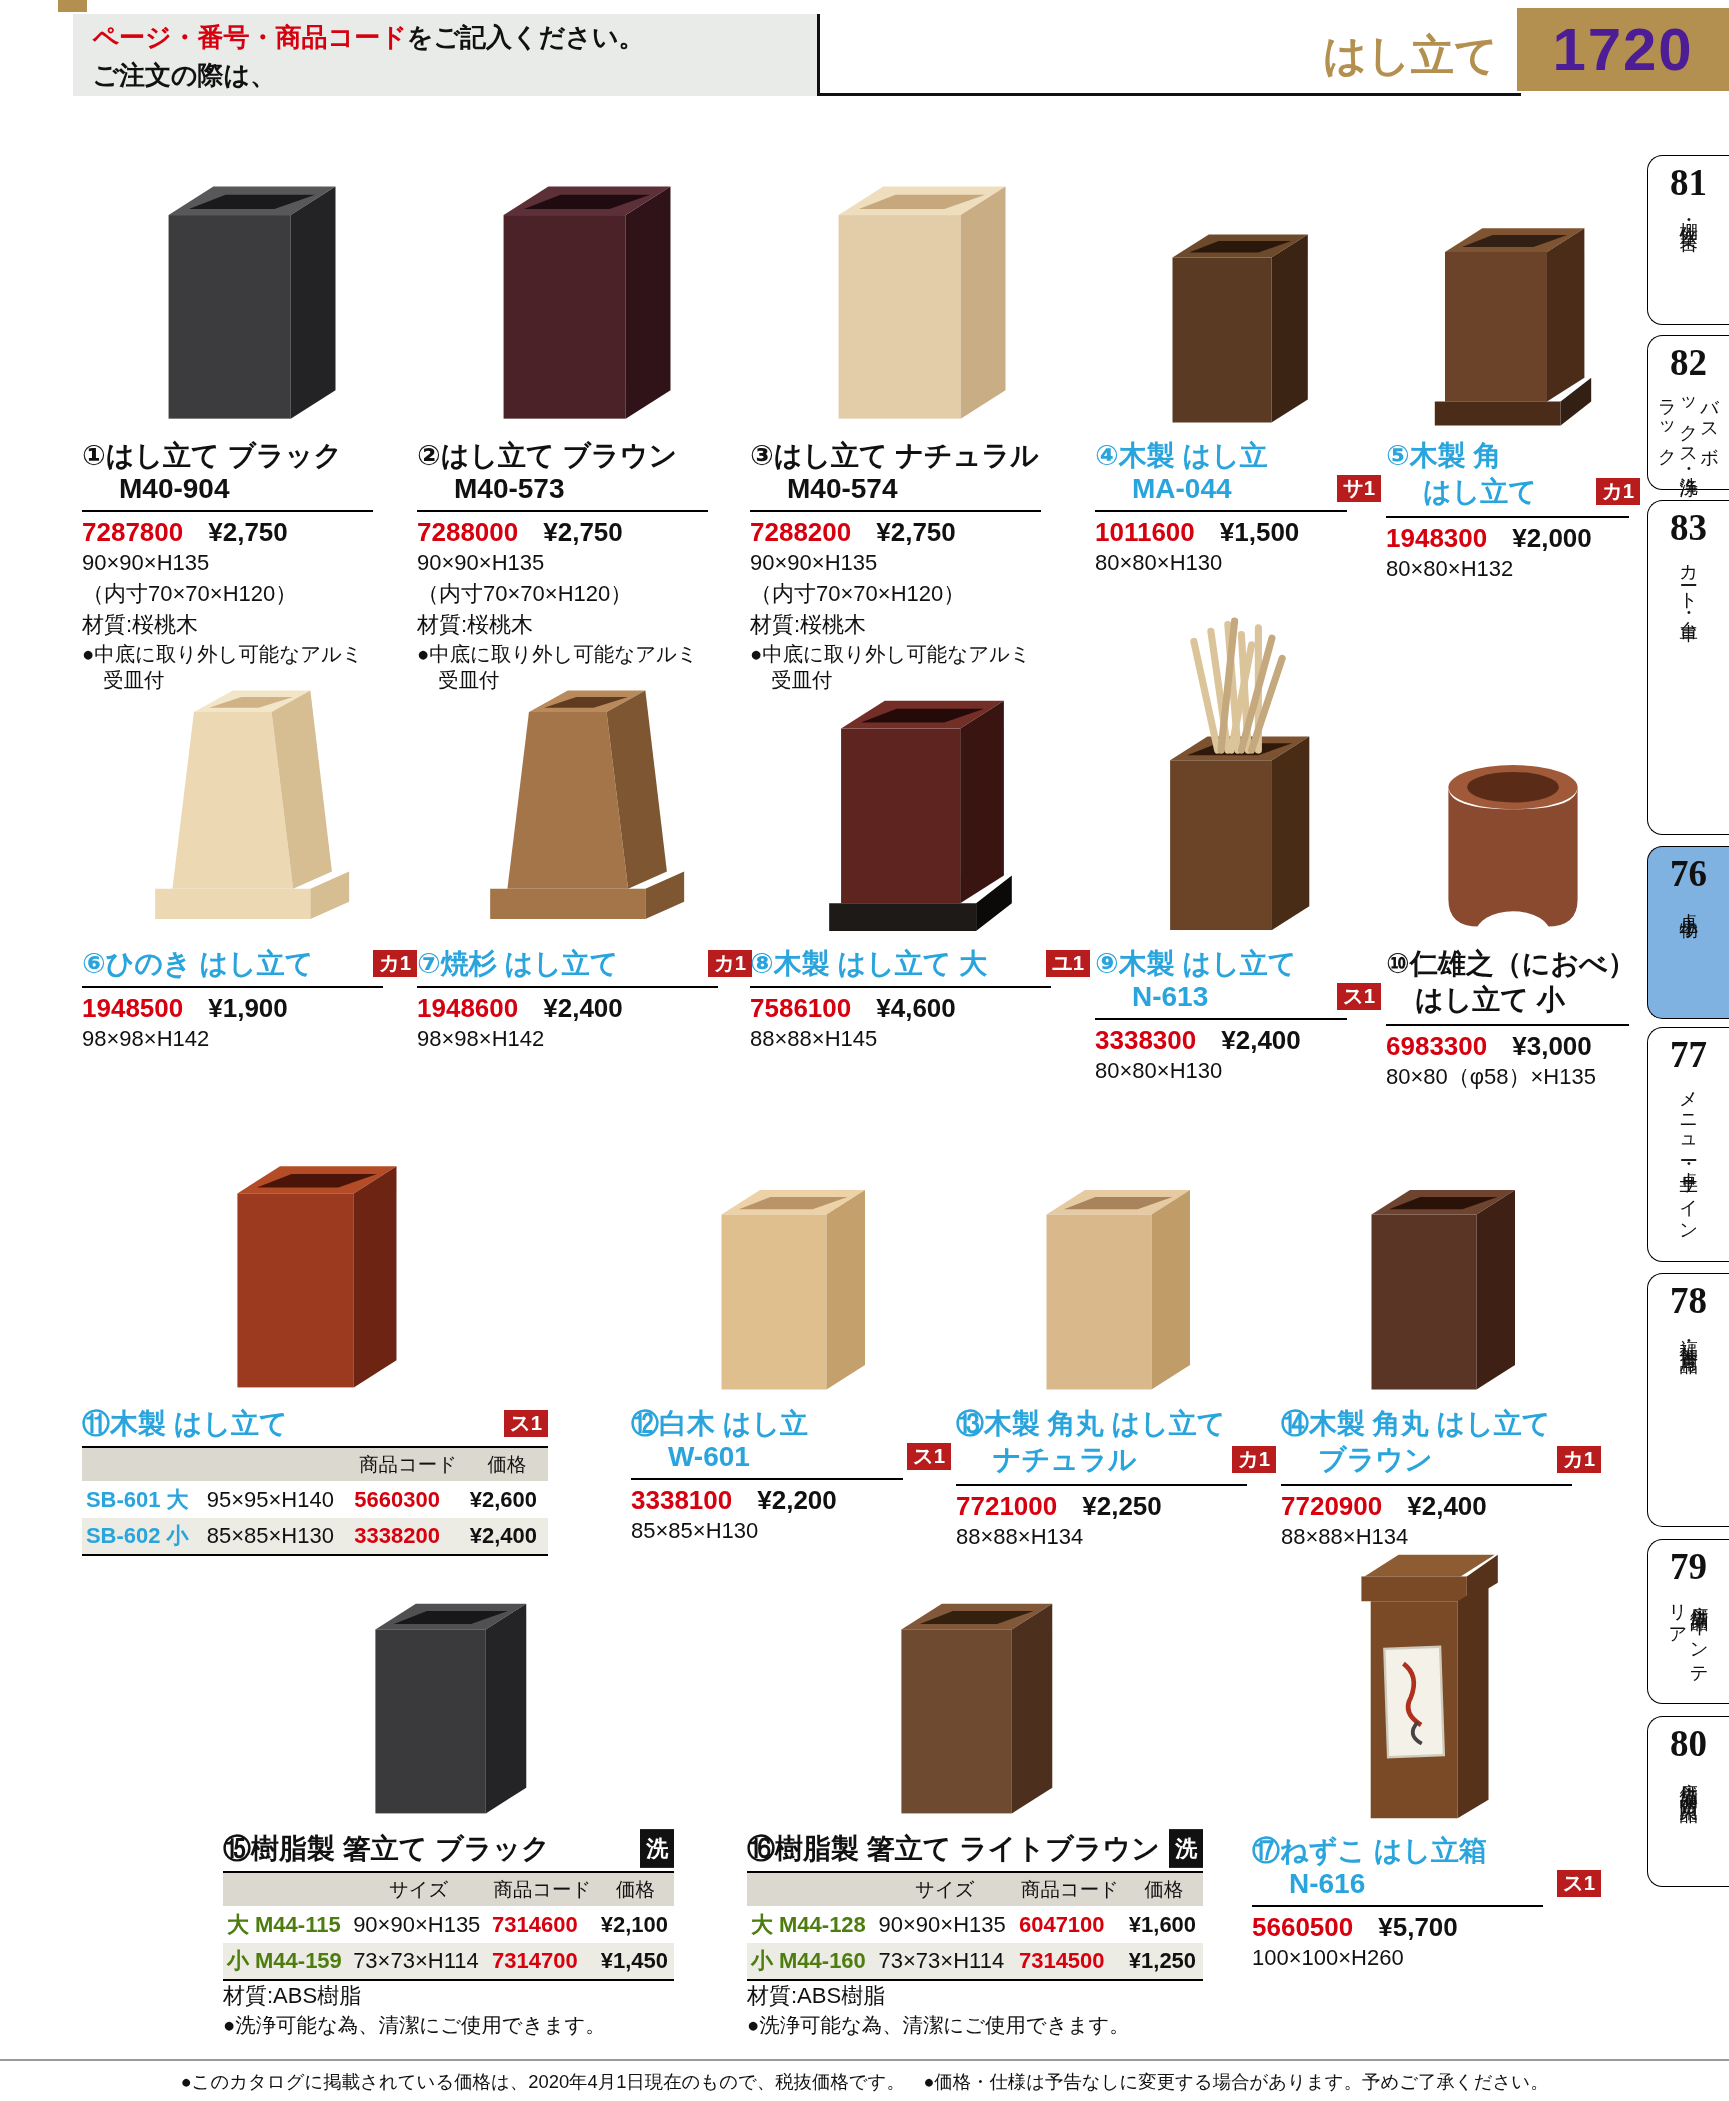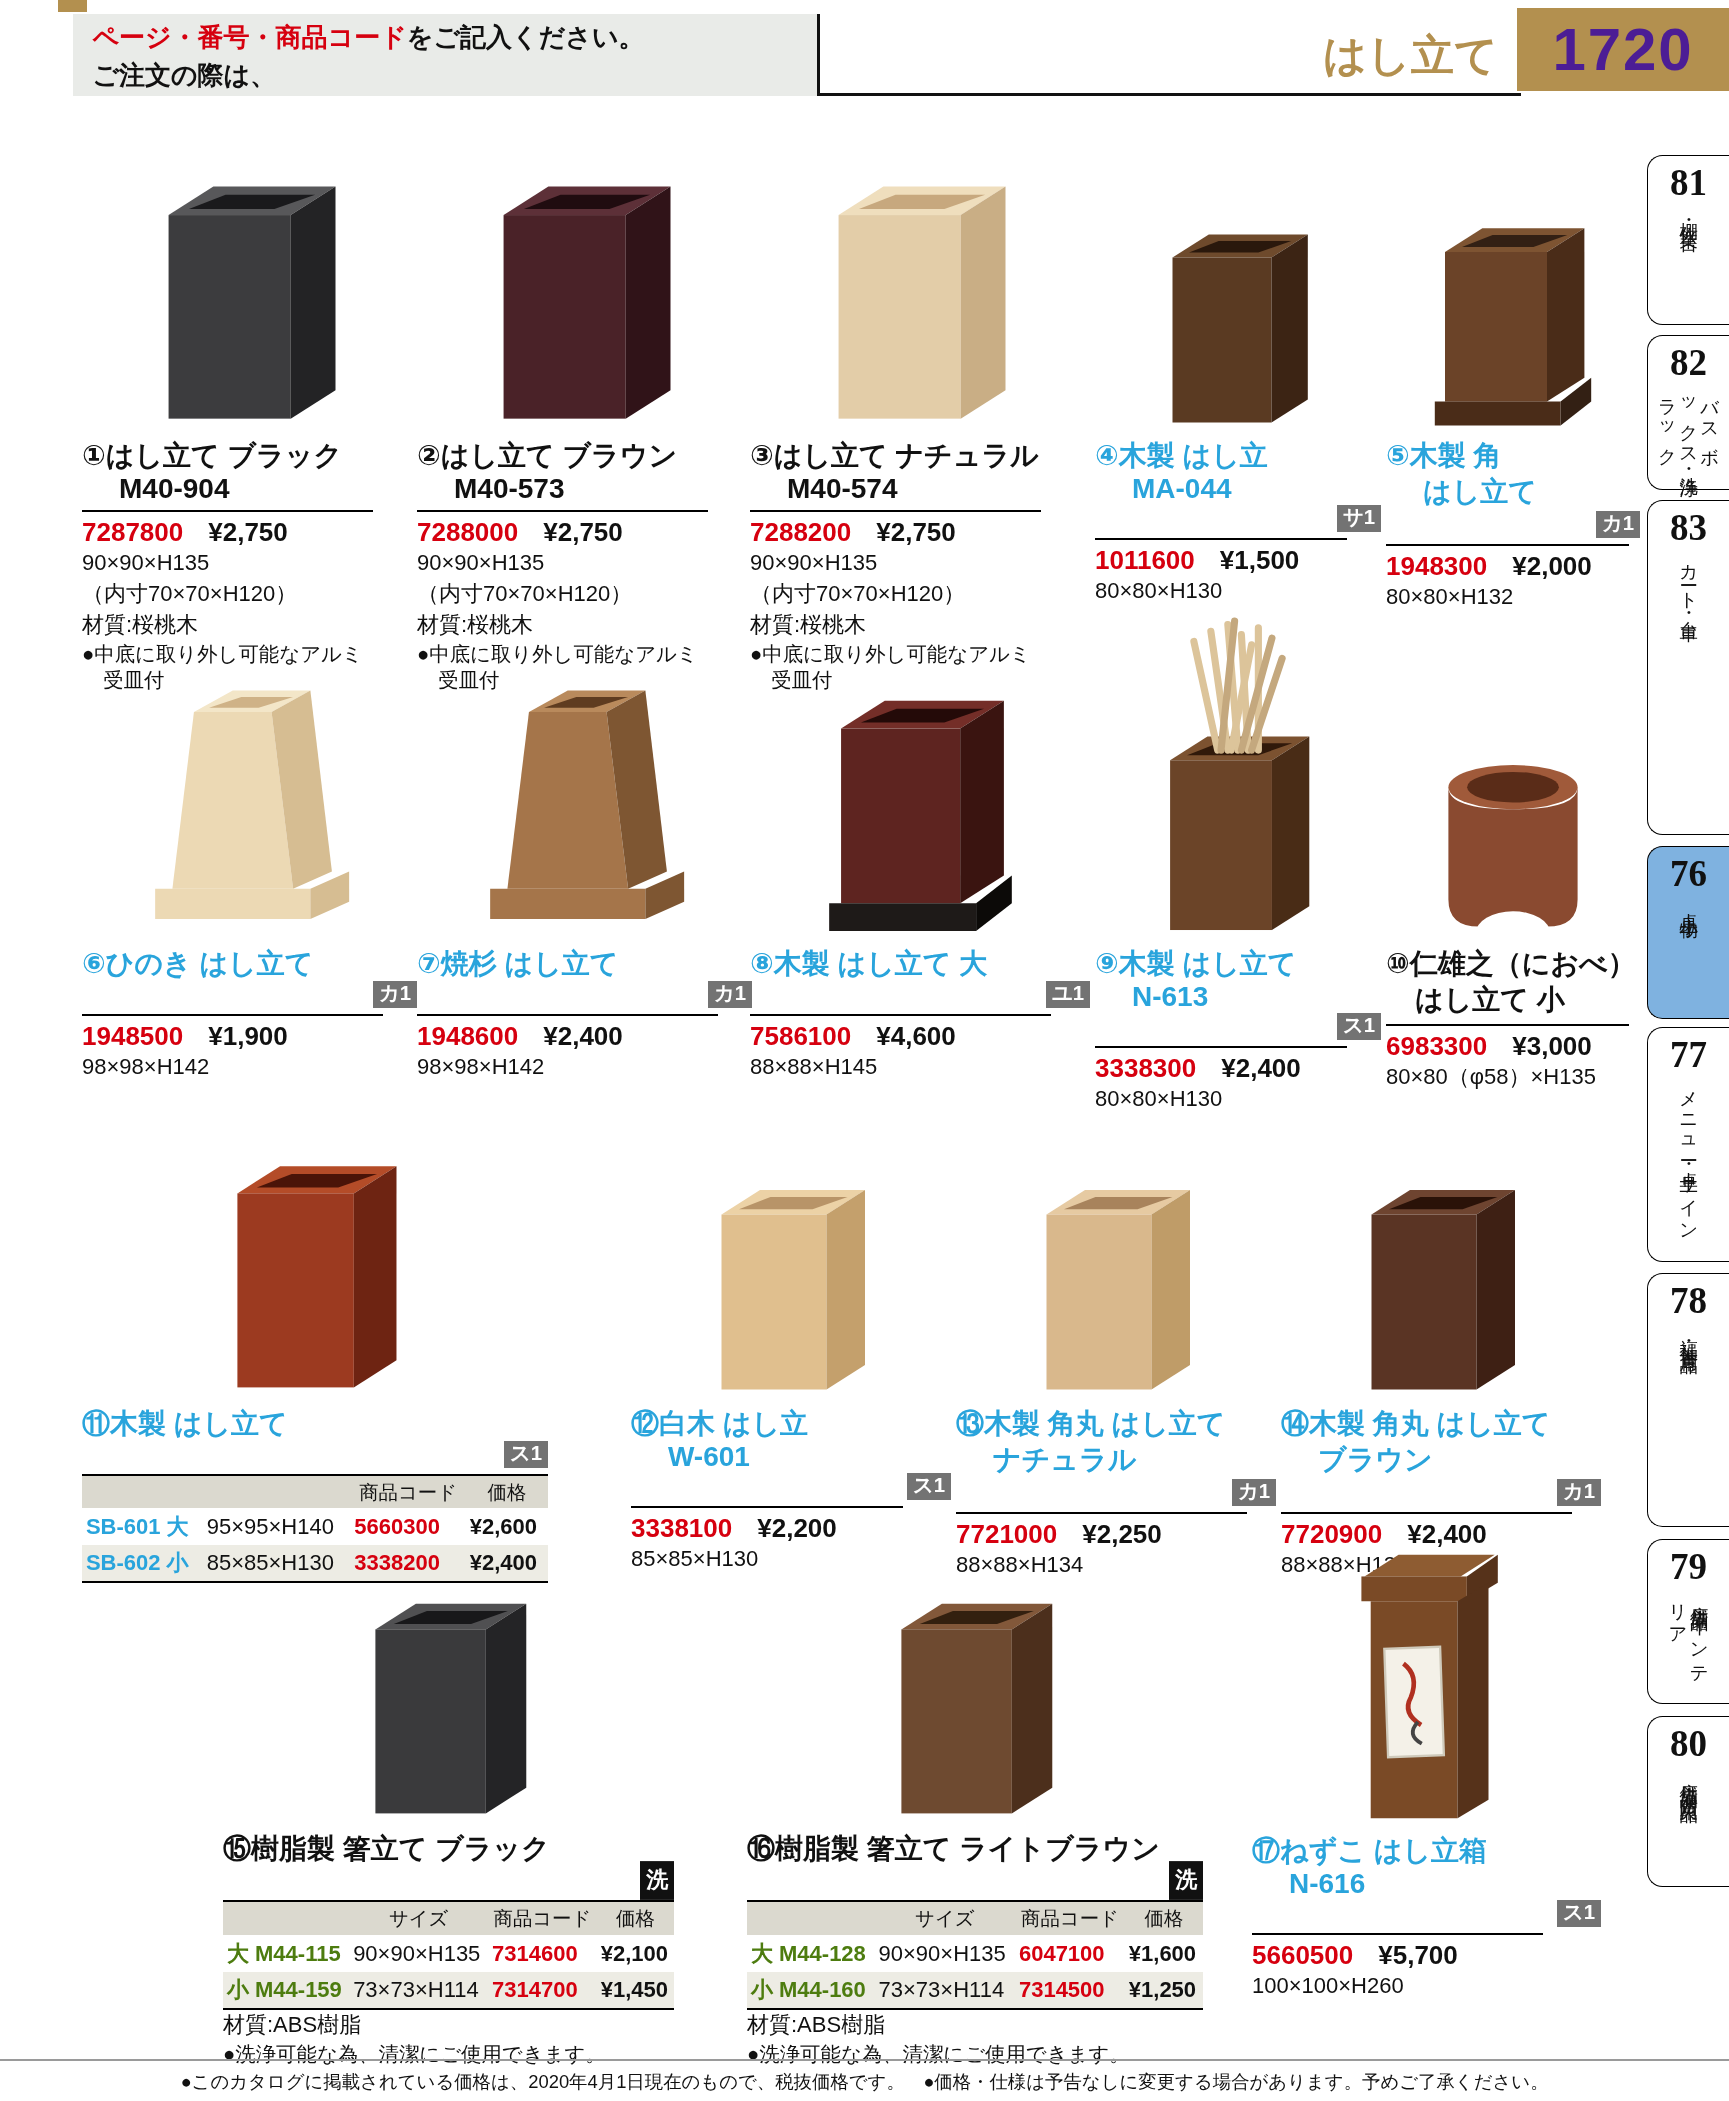--- a/index.html
+++ b/index.html
@@ -22,22 +22,22 @@
   .tab.active{background:#7fb2e0;}
   .tab .tnum{font-size:37px;font-weight:bold;margin-top:7.8px;line-height:1;font-family:Liberation Serif, serif;}
   .tab .tlabel{writing-mode:vertical-rl;margin:5.8px auto 0;font-size:18.4px;letter-spacing:2.9px;
                line-height:1.15;text-align:left;max-height:calc(100% - 58px);display:inline-block;}
   
   .card{position:absolute;}
   .img-area{display:flex;align-items:flex-end;justify-content:center;}
   .title{font-size:28px;font-weight:bold;line-height:1.2;}
   .t-blue .title,.t-blue .sub{color:#29a4dc;}
   .sub{font-size:28px;font-weight:bold;padding-left:37px;}
-  .trow{display:flex;align-items:flex-start;flex-direction:column;}
-  .badge{display:inline-block;background:#737373;color:#fff;font-size:20.4px;font-weight:bold;
+  .trow{display:flex;align-items:flex-end;}
+  .badge{display:inline-block;background:#b91c1c;color:#fff;font-size:20.4px;font-weight:bold;
          padding:1.9px 5.8px;margin-left:auto;line-height:1.15;align-self:center;}
   .badge.wash{background:#111;box-shadow:0 -4.9px 0 0 #111,0 4.9px 0 0 #111;font-size:22px;}
   .rule{border-top:2.9px solid #000;margin:5.8px 0 4.9px;}
   .priceline{font-size:26px;font-weight:bold;}
   .code{color:#d6000f;}
   .yen{margin-left:25px;color:#111;}
   .spec{font-size:22px;line-height:1.4;}
   .note{font-size:20.4px;line-height:1.3;}
   .note-ind{padding-left:21.3px;}
   

